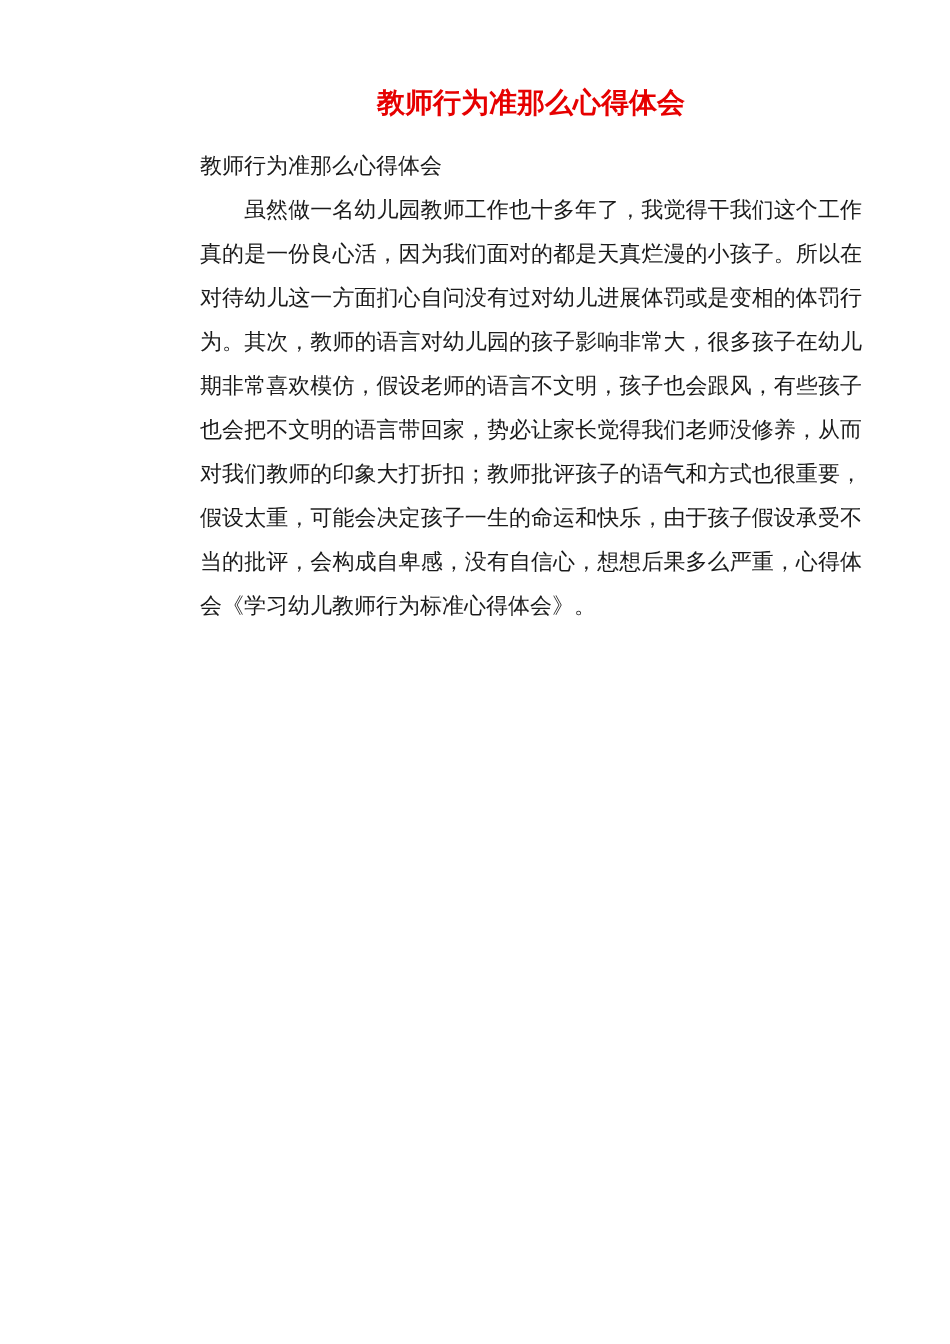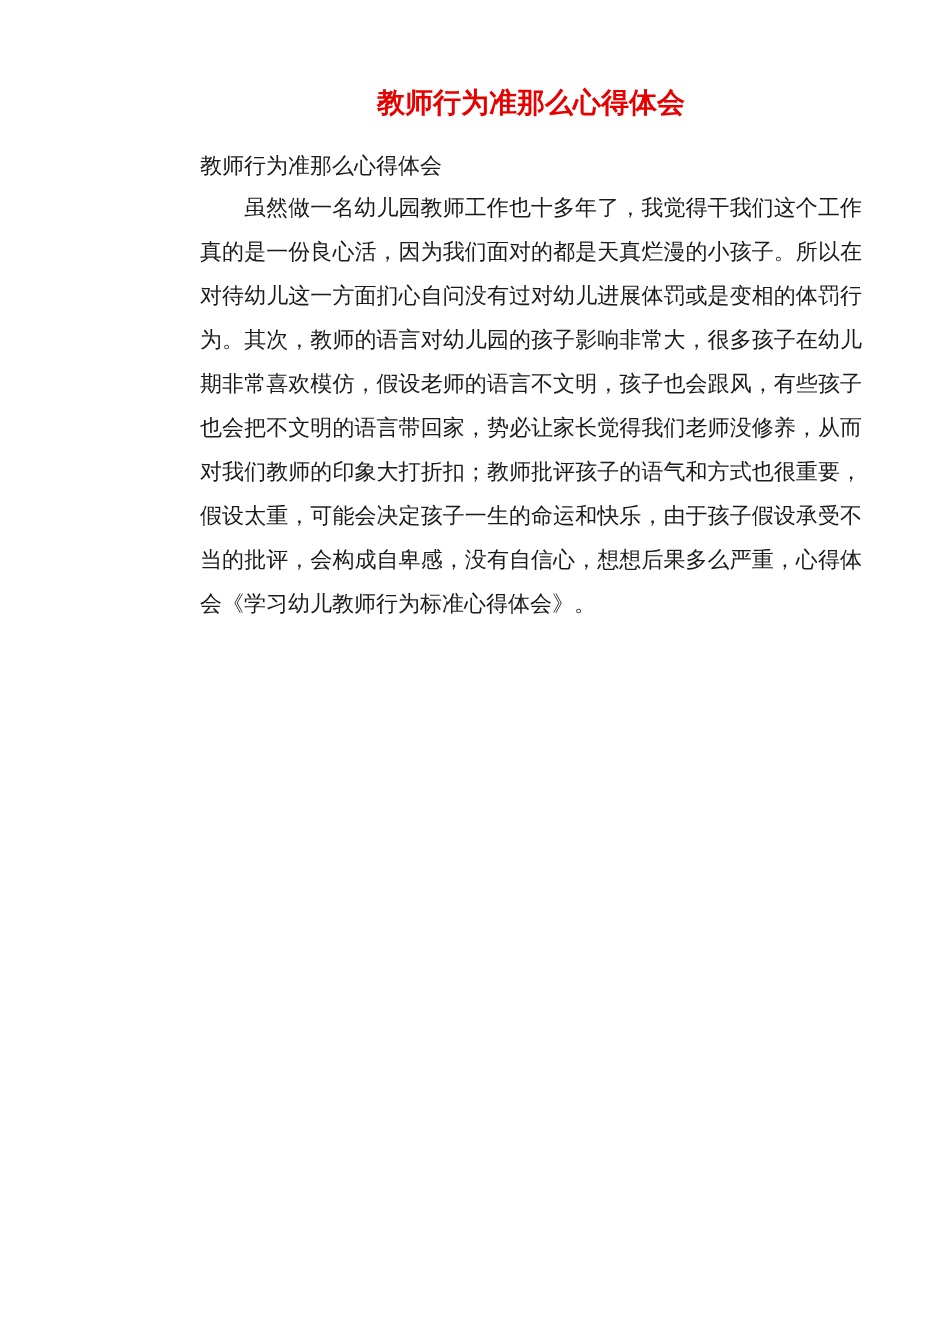--- a/index.html
+++ b/index.html
@@ -46,16 +46,16 @@
   }
 </style>
 </head>
 <body>
 
 <div class="page">
   <div class="content">
     <h1 class="doc-title" style="color: rgb(230, 0, 0);">教师行为准那么心得体会</h1>
     <div class="doc-body">
         <p class="para" style="color: rgb(26, 26, 26);">教师行为准那么心得体会</p>
-        <p class="para indent" style="color: rgb(26, 26, 26); font-family: Liberation Mono, monospace;">虽然做一名幼儿园教师工作也十多年了，我觉得干我们这个工作真的是一份良心活，因为我们面对的都是天真烂漫的小孩子。所以在对待幼儿这一方面扪心自问没有过对幼儿进展体罚或是变相的体罚行为。其次，教师的语言对幼儿园的孩子影响非常大，很多孩子在幼儿期非常喜欢模仿，假设老师的语言不文明，孩子也会跟风，有些孩子也会把不文明的语言带回家，势必让家长觉得我们老师没修养，从而对我们教师的印象大打折扣；教师批评孩子的语气和方式也很重要，假设太重，可能会决定孩子一生的命运和快乐，由于孩子假设承受不当的批评，会构成自卑感，没有自信心，想想后果多么严重，心得体会《学习幼儿教师行为标准心得体会》。</p>
+        <p class="para indent" style="color: rgb(26, 26, 26);">虽然做一名幼儿园教师工作也十多年了，我觉得干我们这个工作真的是一份良心活，因为我们面对的都是天真烂漫的小孩子。所以在对待幼儿这一方面扪心自问没有过对幼儿进展体罚或是变相的体罚行为。其次，教师的语言对幼儿园的孩子影响非常大，很多孩子在幼儿期非常喜欢模仿，假设老师的语言不文明，孩子也会跟风，有些孩子也会把不文明的语言带回家，势必让家长觉得我们老师没修养，从而对我们教师的印象大打折扣；教师批评孩子的语气和方式也很重要，假设太重，可能会决定孩子一生的命运和快乐，由于孩子假设承受不当的批评，会构成自卑感，没有自信心，想想后果多么严重，心得体会《学习幼儿教师行为标准心得体会》。</p>
       </div>
   </div>
 </div>
 
 </body></html>

